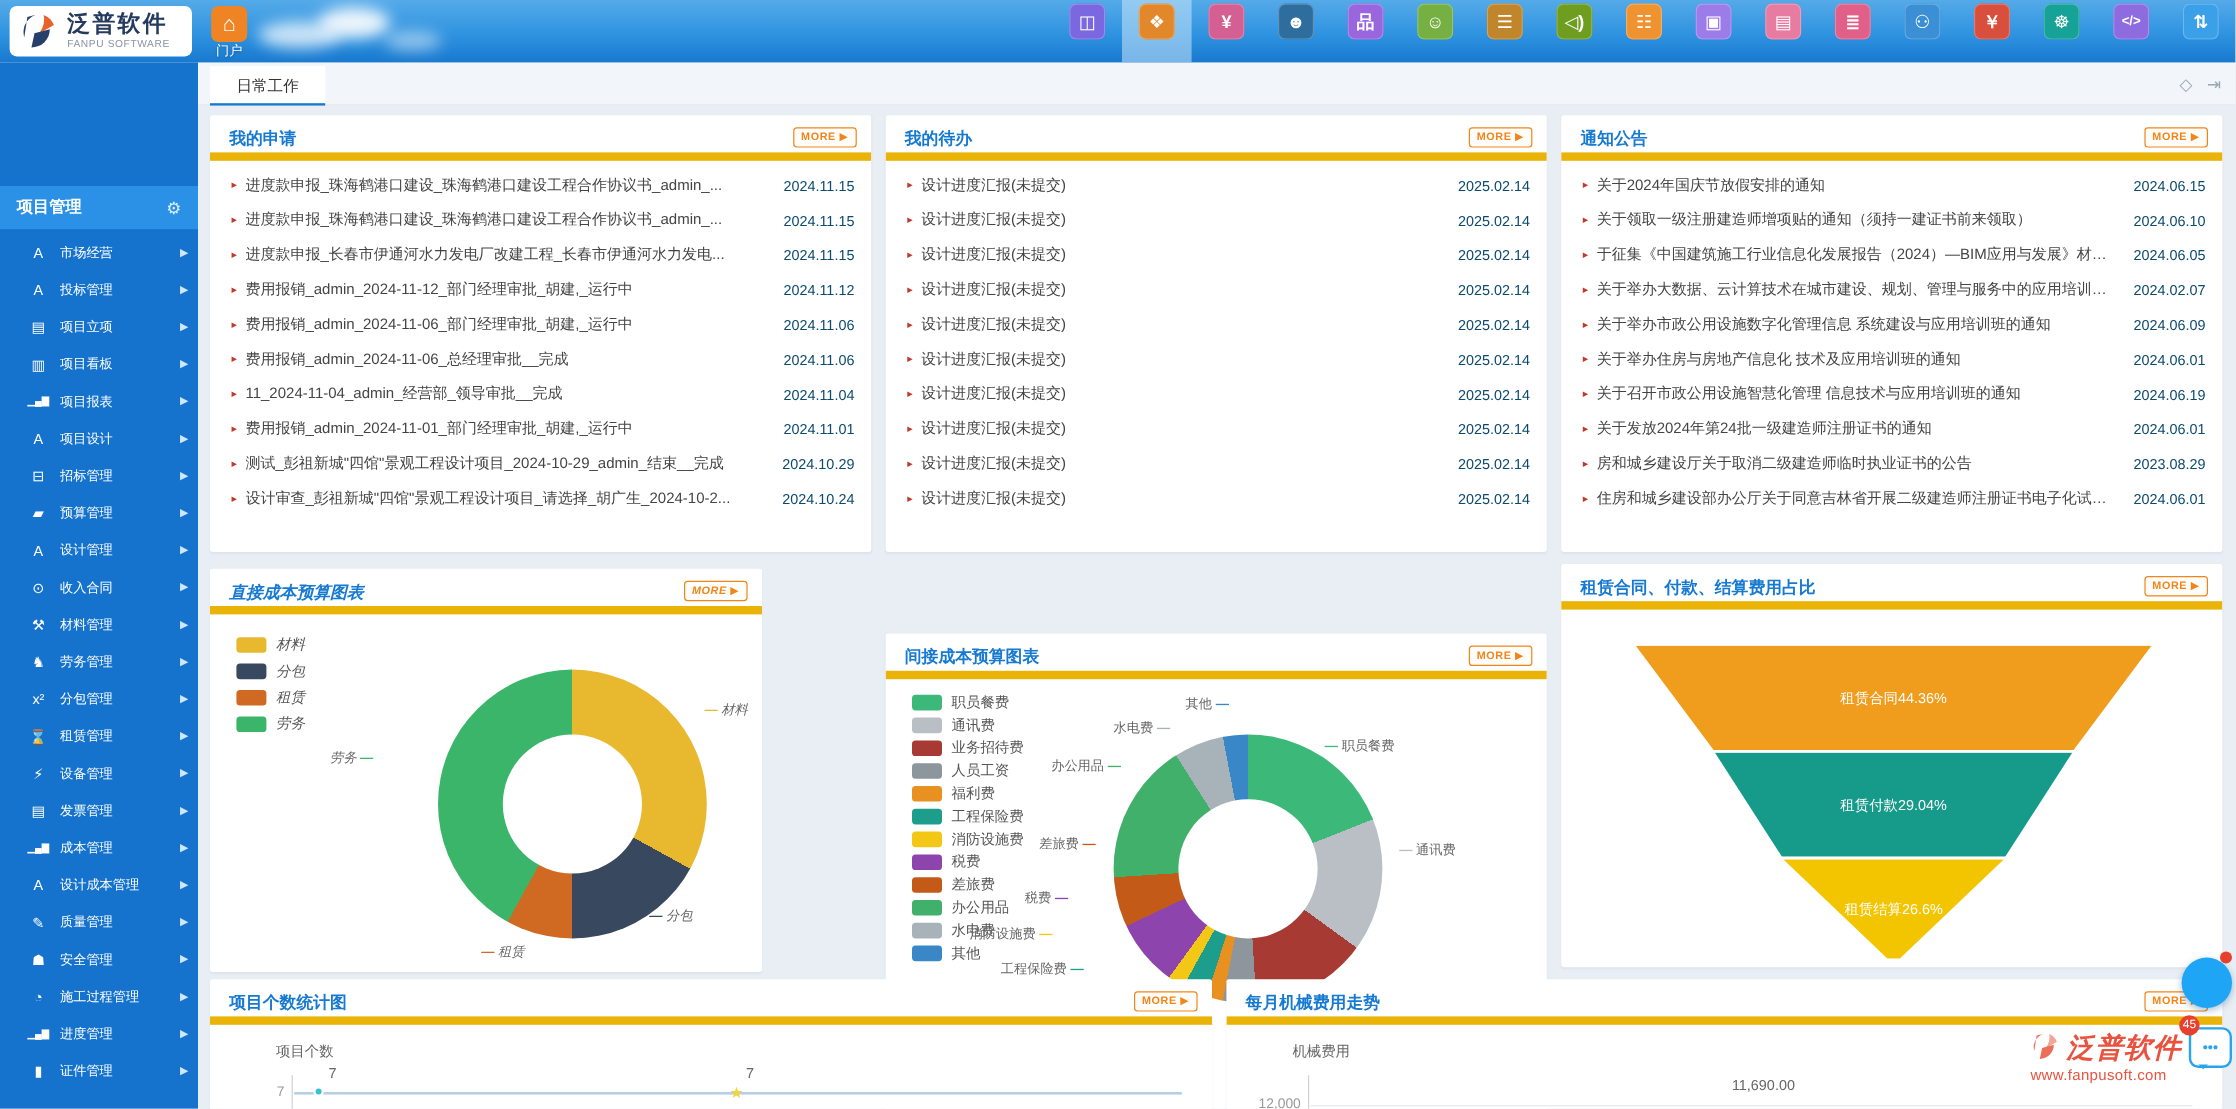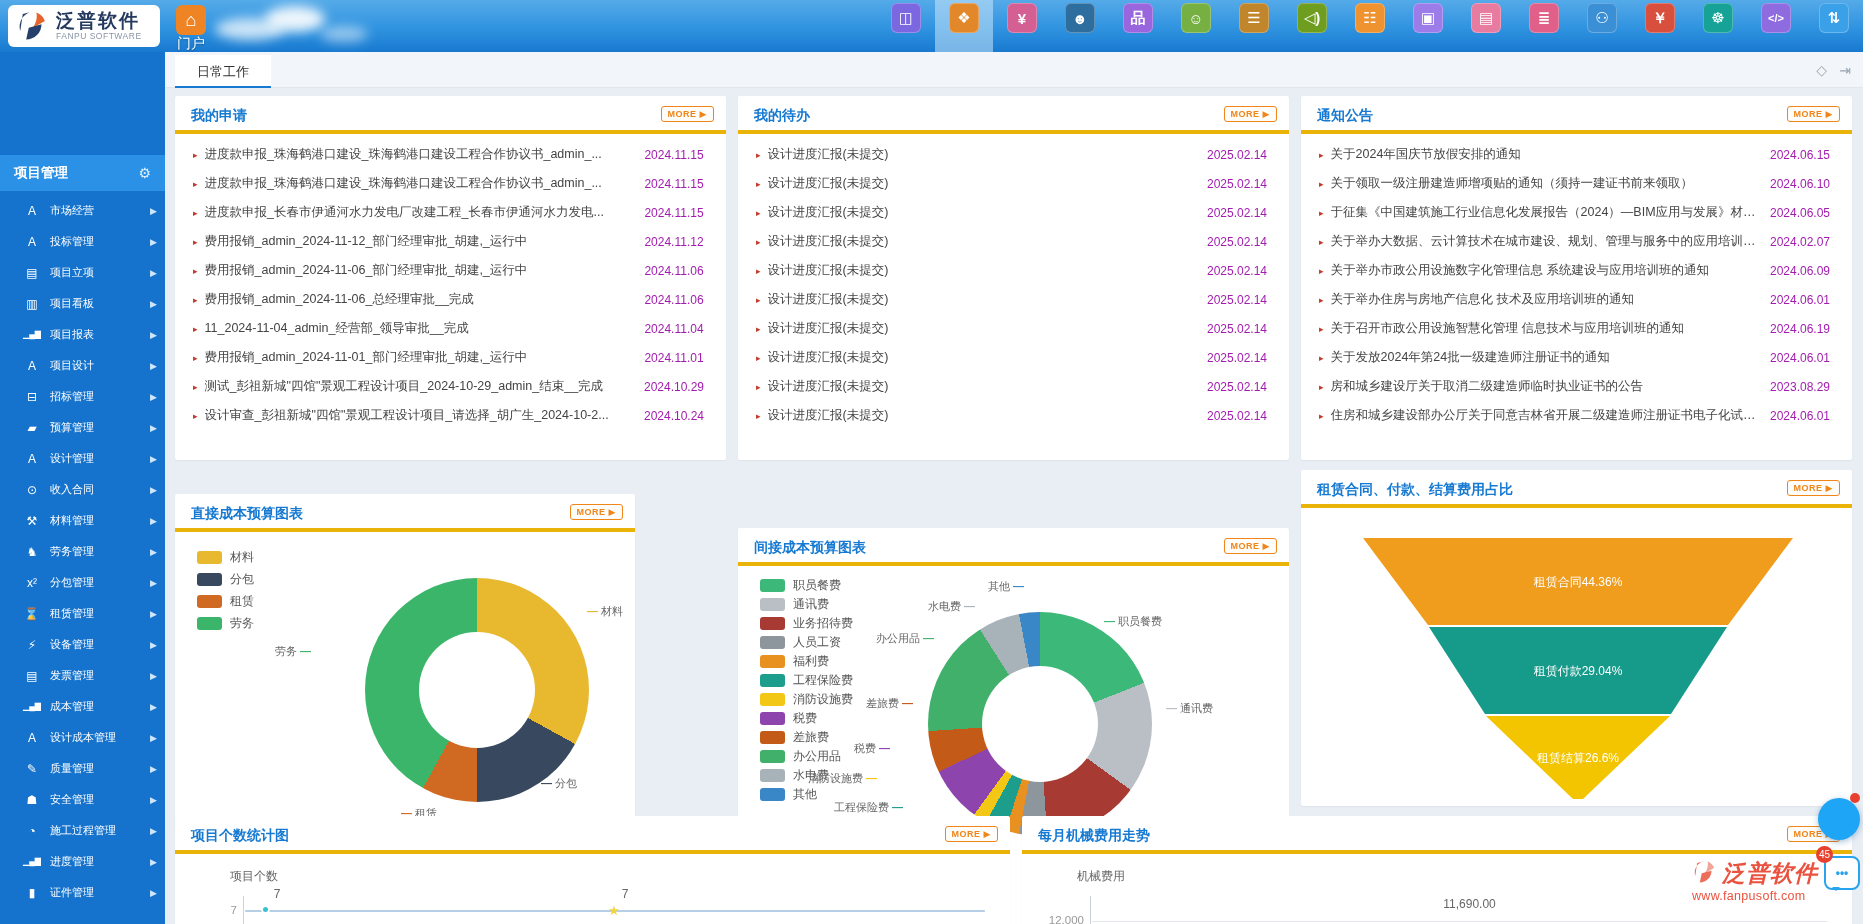--- a/index.html
+++ b/index.html
@@ -11,21 +11,21 @@
     background:linear-gradient(180deg,#55aae8 0%,#2f93e0 55%,#1879cf 100%); overflow:hidden; z-index:30;}
   .cloud { position:absolute; background:#fff; border-radius:50%; filter:blur(6px); opacity:.75;}
   #logo-box { position:absolute; left:8px; top:5px; width:152px; height:42px; background:#fff; border-radius:6px;
     display:flex; align-items:center; padding-left:8px; gap:6px;}
   #logo-mark svg { display:block; }
   #logo-text .cn { font-size:19px; font-weight:bold; color:#253a5e; letter-spacing:2px; line-height:20px;}
   #logo-text .en { font-size:8.5px; color:#8a94a5; letter-spacing:.5px;}
   #portal { position:absolute; left:168px; top:3px; width:46px; text-align:center; cursor:pointer;}
   #portal .p-icon { width:30px; height:30px; margin:2px auto 0; background:#ef8424; border-radius:6px;
     color:#fff; font-size:18px; line-height:30px; }
-  #portal .p-label { color:#fff; font-size:14px; margin-top:0px; text-shadow:0 1px 2px rgba(0,0,0,.35);}
+  #portal .p-label { color:#fff; font-size:11px; margin-top:0px; text-shadow:0 1px 2px rgba(0,0,0,.35);}
   #header-nav { position:absolute; right:0; top:0; height:52px; display:flex; }
   .nav-item { width:58px; height:52px; text-align:center; cursor:pointer; padding-top:3px;}
   .nav-item.active { background:rgba(200,230,250,.55); }
   .nav-ic { width:30px; height:30px; margin:0 auto; border-radius:6px; color:#fff; font-size:15px; font-weight:bold;
     display:flex; align-items:center; justify-content:center; box-shadow:inset 0 0 0 1px rgba(255,255,255,.25);}
   .nav-lb { color:#fff; font-size:11.5px; margin-top:19px; text-shadow:0 1px 2px rgba(0,0,0,.35); white-space:nowrap;}
 
   
   #sidebar { position:absolute; left:0; top:52px; width:165px; height:872px; background:#1573cd; z-index:20;}
   #user-card { position:absolute; left:0; top:0; width:165px; height:100px; background:#2187dd; }
@@ -45,29 +45,29 @@
   .si-arrow { position:absolute; right:8px; font-size:9px; color:#cfe7fb;}
 
   
   #main { position:absolute; left:165px; top:52px; width:1698px; height:872px; background:#e9eef4; }
   #tabbar { position:absolute; left:0; top:0; width:1698px; height:36px; background:#f2f6fa; border-bottom:1px solid #e1e7ee;}
   #tab-active { position:absolute; left:10px; top:3px; width:96px; height:33px; background:#fff; text-align:center;
     line-height:33px; font-size:13px; color:#333; border-bottom:2px solid #1679d2; cursor:pointer;}
   .tabbar-icon { position:absolute; top:10px; color:#9aa7b5; font-size:14px; cursor:pointer;}
 
   .panel { position:absolute; background:#fff; border-radius:2px; box-shadow:0 1px 2px rgba(30,60,90,.06); overflow:hidden;}
-  .p-head { position:relative; height:38px; border-bottom:4px solid #eab308; }
+  .p-head { position:relative; height:38px; border-bottom:7px solid #eab308; }
   .p-title { position:absolute; left:16px; top:11px; font-size:14px; font-weight:bold; color:#1679d2; cursor:default;}
   .more-btn { position:absolute; right:12px; top:10px; border:1px solid #f08519; color:#f08519; background:#fffdfa;
     font-size:9px; font-weight:bold; border-radius:3px; padding:2px 6px; cursor:pointer; letter-spacing:.5px;}
   .rows { position:absolute; left:0; top:38px; right:0; bottom:0; padding:6px 0 0 0;}
   .lrow { height:29px; display:flex; align-items:center; padding:0 14px 0 18px; cursor:pointer;}
   .lrow .blt { color:#c0392b; font-size:9px; margin-right:7px; flex:none;}
   .lrow .txt { flex:1; font-size:12.5px; color:#444; white-space:nowrap; overflow:hidden; text-overflow:ellipsis;}
-  .lrow .dt  { flex:none; width:76px; text-align:center; font-size:12px; color:#a21caf;}
+  .lrow .dt  { flex:none; width:76px; text-align:right; font-size:12px; color:#0c4a6e;}
 
   
   .legend { position:absolute; }
   .lg-item { display:flex; align-items:center; cursor:pointer; }
   .lg-sw { width:25px; height:13px; border-radius:3px; flex:none;}
   .lg-lb { font-size:12px; color:#555; margin-left:8px; white-space:nowrap;}
   .donut { position:absolute; border-radius:50%; }
   .donut-hole { position:absolute; background:#fff; border-radius:50%; }
   .callout { position:absolute; font-size:11px; color:#666; white-space:nowrap; cursor:default;}
   .callout .dash { font-weight:bold; }
@@ -491,21 +491,21 @@
           <span class="dt">2023.08.29</span>
         </div>
         <div class="lrow">
           <span class="blt">▸</span>
           <span class="txt">住房和城乡建设部办公厅关于同意吉林省开展二级建造师注册证书电子化试点...</span>
           <span class="dt">2024.06.01</span>
         </div>
       </div>
     </div>
 
-  <div class="panel" style="left:10px; top:442px; width:460px; height:336px;">
+  <div class="panel" style="left:10px; top:422px; width:460px; height:336px;font-style:italic;">
       <div class="p-head">
         <div class="p-title">直接成本预算图表</div>
         <div class="more-btn">MORE ▶</div>
       </div>
       <div class="legend" style="left: 22px; top: 52px;">
         <div class="lg-item" style="height: 22px;">
           <span class="lg-sw" style="background: rgb(232, 184, 46);"></span>
           <span class="lg-lb">材料</span>
         </div>
         <div class="lg-item" style="height: 22px;">

